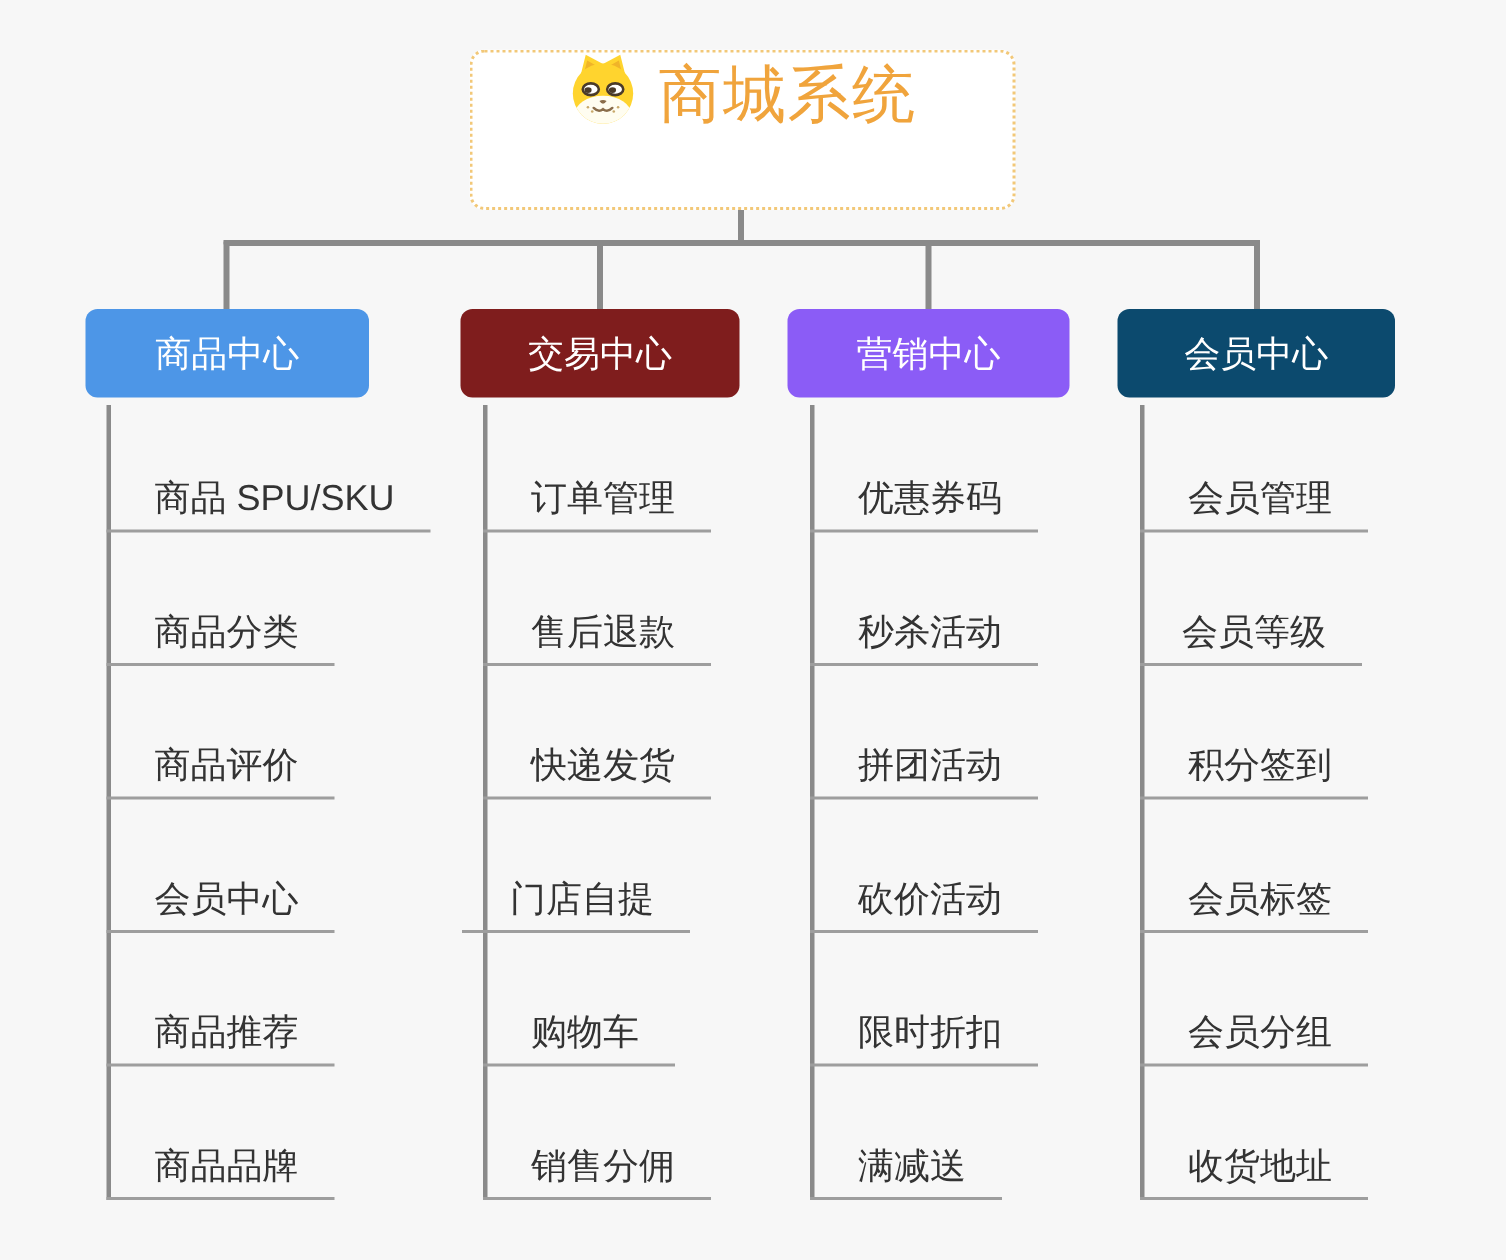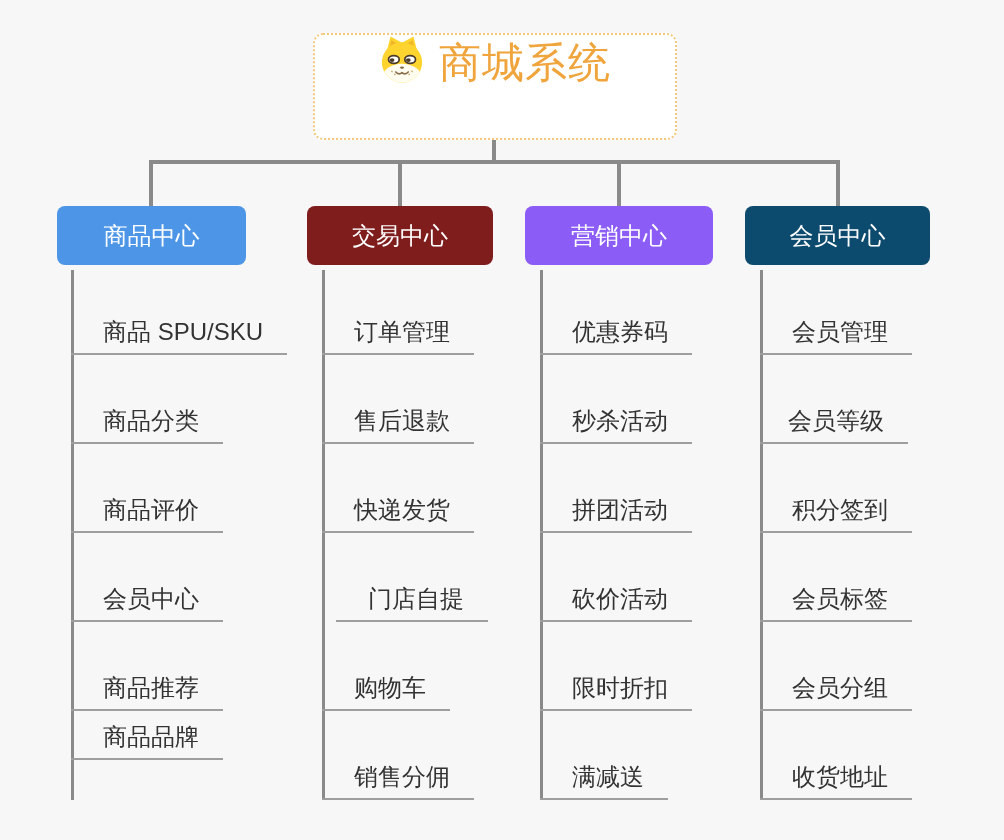--- a/index.html
+++ b/index.html
@@ -86,38 +86,38 @@
       </div>
       <div class="item" style="left: 71px; top: 487px;">
         <span>商品评价</span>
       </div>
       <div class="item" style="left: 71px; top: 576px;">
         <span>会员中心</span>
       </div>
       <div class="item" style="left: 71px; top: 665px;">
         <span>商品推荐</span>
       </div>
-      <div class="item" style="left: 71px; top: 714px;">
+      <div class="item" style="left: 71px; top: 754px;">
         <span>商品品牌</span>
       </div>
       <div class="line" style="left: 398px; top: 160px; width: 4px; height: 46px;"></div>
       <div class="branch-node" style="left: 307px; width: 186px; background: #7f1d1d;">
         <span>交易中心</span>
       </div>
       <div class="trunk" style="left: 322px; top: 270px; height: 530px;"></div>
       <div class="item" style="left: 322px; top: 309px;">
         <span>订单管理</span>
       </div>
       <div class="item" style="left: 322px; top: 398px;">
         <span>售后退款</span>
       </div>
       <div class="item" style="left: 322px; top: 487px;">
         <span>快递发货</span>
       </div>
-      <div class="item" style="left: 336px; top: 576px;">
+      <div class="item" style="left: 308px; top: 576px;">
         <span>门店自提</span>
       </div>
       <div class="item" style="left: 322px; top: 665px;">
         <span>购物车</span>
       </div>
       <div class="item" style="left: 322px; top: 754px;">
         <span>销售分佣</span>
       </div>
       <div class="line" style="left: 617px; top: 160px; width: 4px; height: 46px;"></div>
       <div class="branch-node" style="left: 525px; width: 188px; background: #8b5cf6;">

